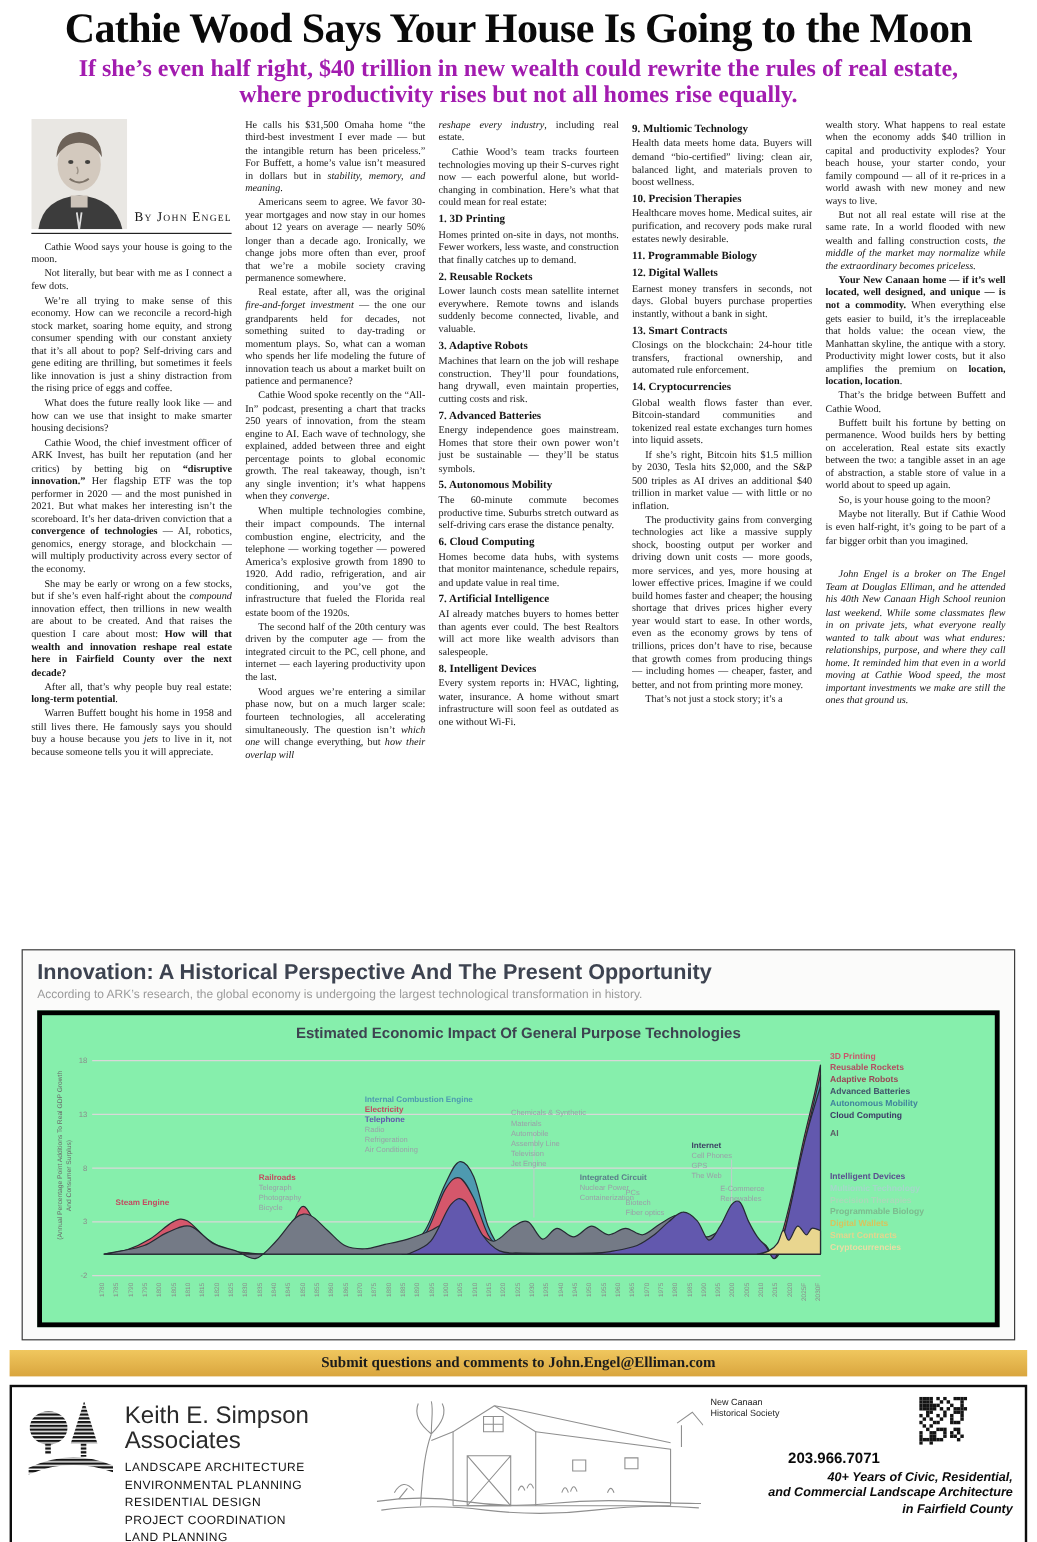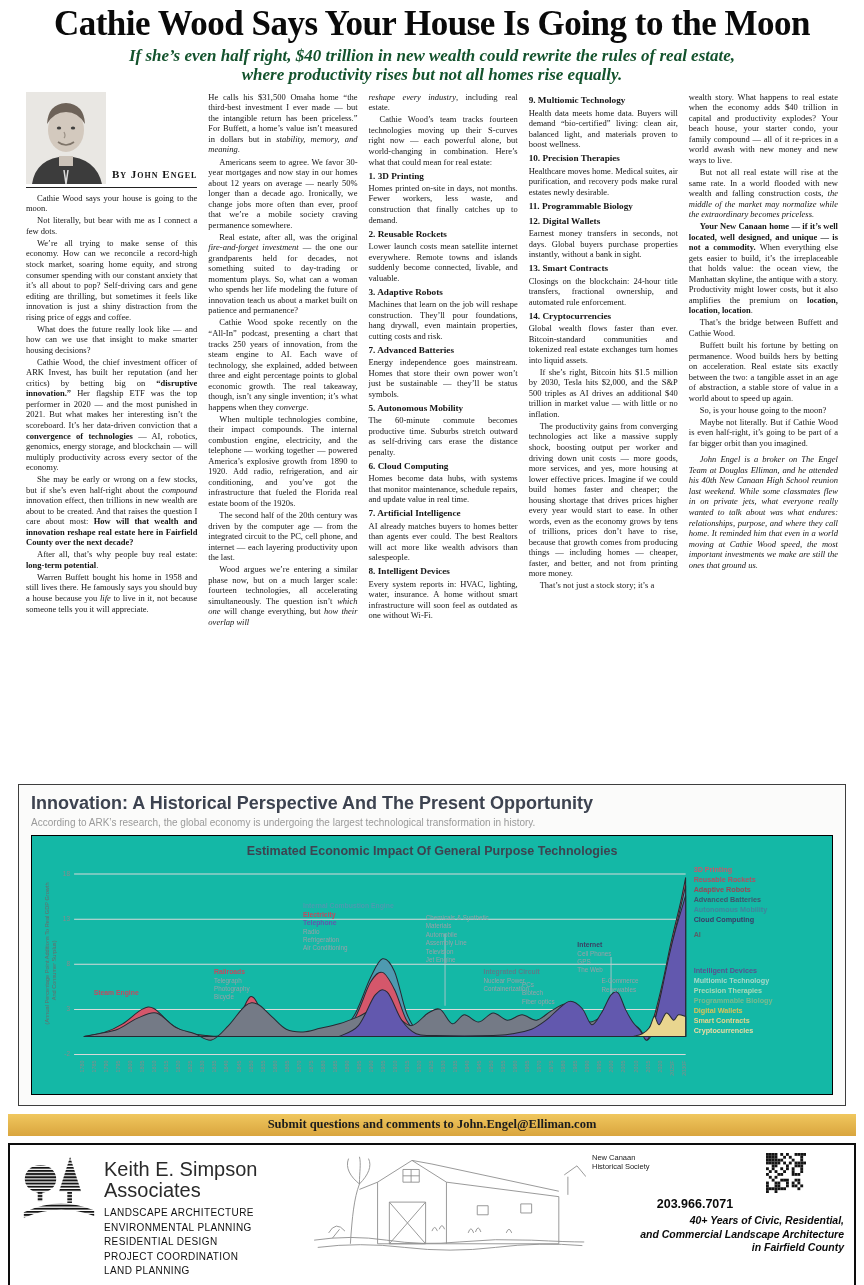--- a/index.html
+++ b/index.html
@@ -1,34 +1,34 @@
 <!DOCTYPE html>
 <html><head>
 <meta charset="utf-8">
 <style>
   html,body{margin:0;padding:0;background:#fff;}
   body{width:864px;height:1285px;overflow:hidden;font-family:"Liberation Serif",serif;color:#151515;position:relative;}
   .page{padding:4px 26px 0 26px;}
   
   .headline{text-align:center;font-weight:bold;font-size:35px;letter-spacing:-0.5px;line-height:1.05;margin:2px 0 3px 0;color:#0a0a0a;}
-  .subhead{text-align:center;font-weight:bold;font-style:italic;font-size:17px;line-height:1.12;color:#14532d;}
+  .subhead{text-align:center;font-weight:bold;font-size:20px;line-height:1.12;color:#a21caf;}
   
   .columns{display:flex;gap:11px;margin-top:8px;height:688px;overflow:hidden;}
   .col{flex:1 1 0;text-align:justify;font-size:8.5px;line-height:1.24;}
   .col p{margin:0 0 1.5px 0;text-indent:11px;}
   .col p.pc{text-indent:0;}
   .col p.h{text-indent:0;font-weight:bold;font-size:9.2px;margin:3.5px 0 1px 0;}
-  .col p.pi{font-style:italic;margin-top:6px;}
+  .col p.pi{font-style:italic;margin-top:18px;}
   .byline-wrap{display:flex;align-items:flex-end;gap:6px;border-bottom:1.2px solid #222;padding-bottom:3px;margin-bottom:5px;}
-  .byline{font-weight:bold;font-size:11px;letter-spacing:1px;font-variant:small-caps;white-space:nowrap;padding-bottom:2px;}
+  .byline{font-weight:normal;font-size:11px;letter-spacing:1px;font-variant:small-caps;white-space:nowrap;padding-bottom:2px;}
   
   .chart-box{margin:4px -8px 0 -8px;border:1.6px solid #3e3e3e;background:#fbfbfa;padding:8px 12px 10px 12px;}
   .chart-title{font-family:"Liberation Sans",sans-serif;font-weight:bold;font-size:18px;color:#3d4350;}
   .chart-sub{font-family:"Liberation Sans",sans-serif;font-size:10px;color:#9a9a9a;margin:3px 0 7px 0;}
-  .plot-box{background:#14b8a6;border:1px solid #000000;padding:2px 4px 0 4px;}
+  .plot-box{background:#86efac;border:4px solid #000000;padding:2px 4px 0 4px;}
   .plot-title{font-family:"Liberation Sans",sans-serif;font-weight:bold;font-size:12.5px;color:#3d4350;text-align:center;margin:6px 0 0 0;}
   .plot-box svg{display:block;width:100%;}
   
   .banner{margin:8px -18px 0 -18px;background:linear-gradient(#f0c75e,#d9a53e);text-align:center;font-weight:bold;font-size:12.5px;padding:3px 0 4px 0;color:#1c1c1c;}
   .banner .email{text-decoration:none;color:#1c1c1c;}
   
   .footer{margin:7px -18px 0 -18px;border:2px solid #0d0d0d;background:#fff;height:144px;display:flex;gap:6px;padding:6px 10px 4px 12px;box-sizing:border-box;}
   .f-left{width:268px;display:flex;gap:8px;}
   .f-name{font-family:"Liberation Sans",sans-serif;font-size:20px;line-height:1.05;color:#2a2a2a;margin-top:8px;}
   .f-services{font-family:"Liberation Sans",sans-serif;font-size:10px;letter-spacing:.4px;line-height:1.45;margin-top:5px;color:#111;}
@@ -65,21 +65,21 @@
         </svg>
         <div class="byline">By John Engel</div>
       </div>
     <p class="p">Cathie Wood says your house is going to the moon.</p>
         <p class="p">Not literally, but bear with me as I connect a few dots.</p>
         <p class="p">We’re all trying to make sense of this economy. How can we reconcile a record-high stock market, soaring home equity, and strong consumer spending with our constant anxiety that it’s all about to pop? Self-driving cars and gene editing are thrilling, but sometimes it feels like innovation is just a shiny distraction from the rising price of eggs and coffee.</p>
         <p class="p">What does the future really look like — and how can we use that insight to make smarter housing decisions?</p>
         <p class="p">Cathie Wood, the chief investment officer of ARK Invest, has built her reputation (and her critics) by betting big on <b>“disruptive innovation.”</b> Her flagship ETF was the top performer in 2020 — and the most punished in 2021. But what makes her interesting isn’t the scoreboard. It’s her data-driven conviction that a <b>convergence of technologies</b> — AI, robotics, genomics, energy storage, and blockchain — will multiply productivity across every sector of the economy.</p>
         <p class="p">She may be early or wrong on a few stocks, but if she’s even half-right about the <i>compound</i> innovation effect, then trillions in new wealth are about to be created. And that raises the question I care about most: <b>How will that wealth and innovation reshape real estate here in Fairfield County over the next decade?</b></p>
         <p class="p">After all, that’s why people buy real estate: <b>long-term potential</b>.</p>
-        <p class="p">Warren Buffett bought his home in 1958 and still lives there. He famously says you should buy a house because you <i>life</i> to live in it, not because someone tells you it will appreciate.</p>
+        <p class="p">Warren Buffett bought his home in 1958 and still lives there. He famously says you should buy a house because you <i>jets</i> to live in it, not because someone tells you it will appreciate.</p>
       </div>
     <div class="col">
         <p class="p pc">He calls his $31,500 Omaha home “the third-best investment I ever made — but the intangible return has been priceless.” For Buffett, a home’s value isn’t measured in dollars but in <i>stability, memory, and meaning</i>.</p>
         <p class="p">Americans seem to agree. We favor 30-year mortgages and now stay in our homes about 12 years on average — nearly 50% longer than a decade ago. Ironically, we change jobs more often than ever, proof that we’re a mobile society craving permanence somewhere.</p>
         <p class="p">Real estate, after all, was the original <i>fire-and-forget investment</i> — the one our grandparents held for decades, not something suited to day-trading or momentum plays. So, what can a woman who spends her life modeling the future of innovation teach us about a market built on patience and permanence?</p>
         <p class="p">Cathie Wood spoke recently on the “All-In” podcast, presenting a chart that tracks 250 years of innovation, from the steam engine to AI. Each wave of technology, she explained, added between three and eight percentage points to global economic growth. The real takeaway, though, isn’t any single invention; it’s what happens when they <i>converge</i>.</p>
         <p class="p">When multiple technologies combine, their impact compounds. The internal combustion engine, electricity, and the telephone — working together — powered America’s explosive growth from 1890 to 1920. Add radio, refrigeration, and air conditioning, and you’ve got the infrastructure that fueled the Florida real estate boom of the 1920s.</p>
         <p class="p">The second half of the 20th century was driven by the computer age — from the integrated circuit to the PC, cell phone, and internet — each layering productivity upon the last.</p>
         <p class="p">Wood argues we’re entering a similar phase now, but on a much larger scale: fourteen technologies, all accelerating simultaneously. The question isn’t <i>which one</i> will change everything, but <i>how their overlap will</i></p>
       </div>

